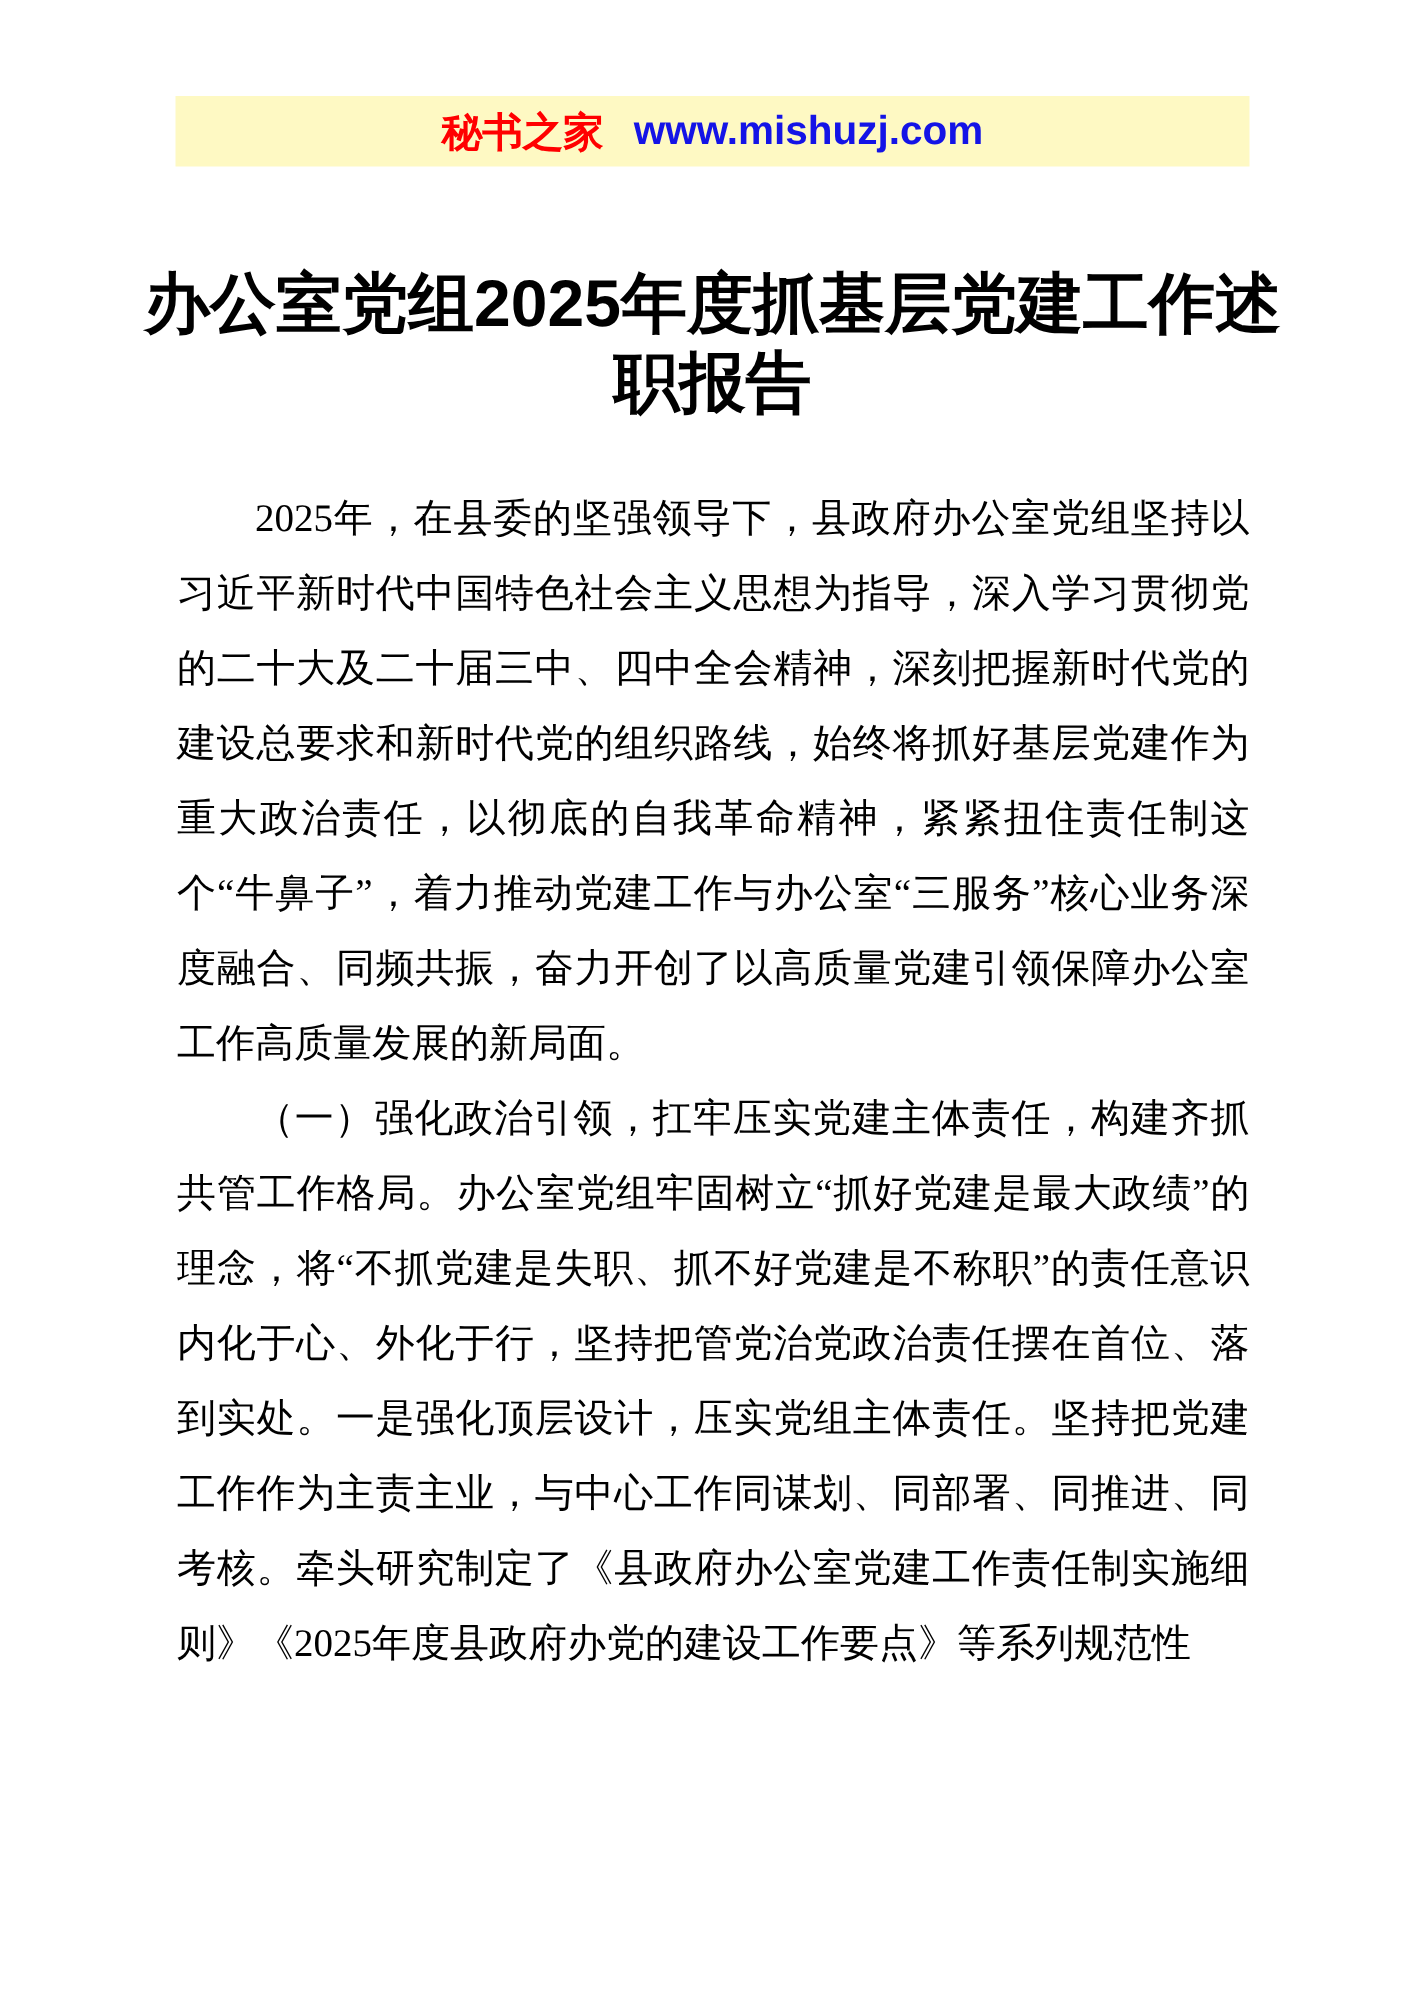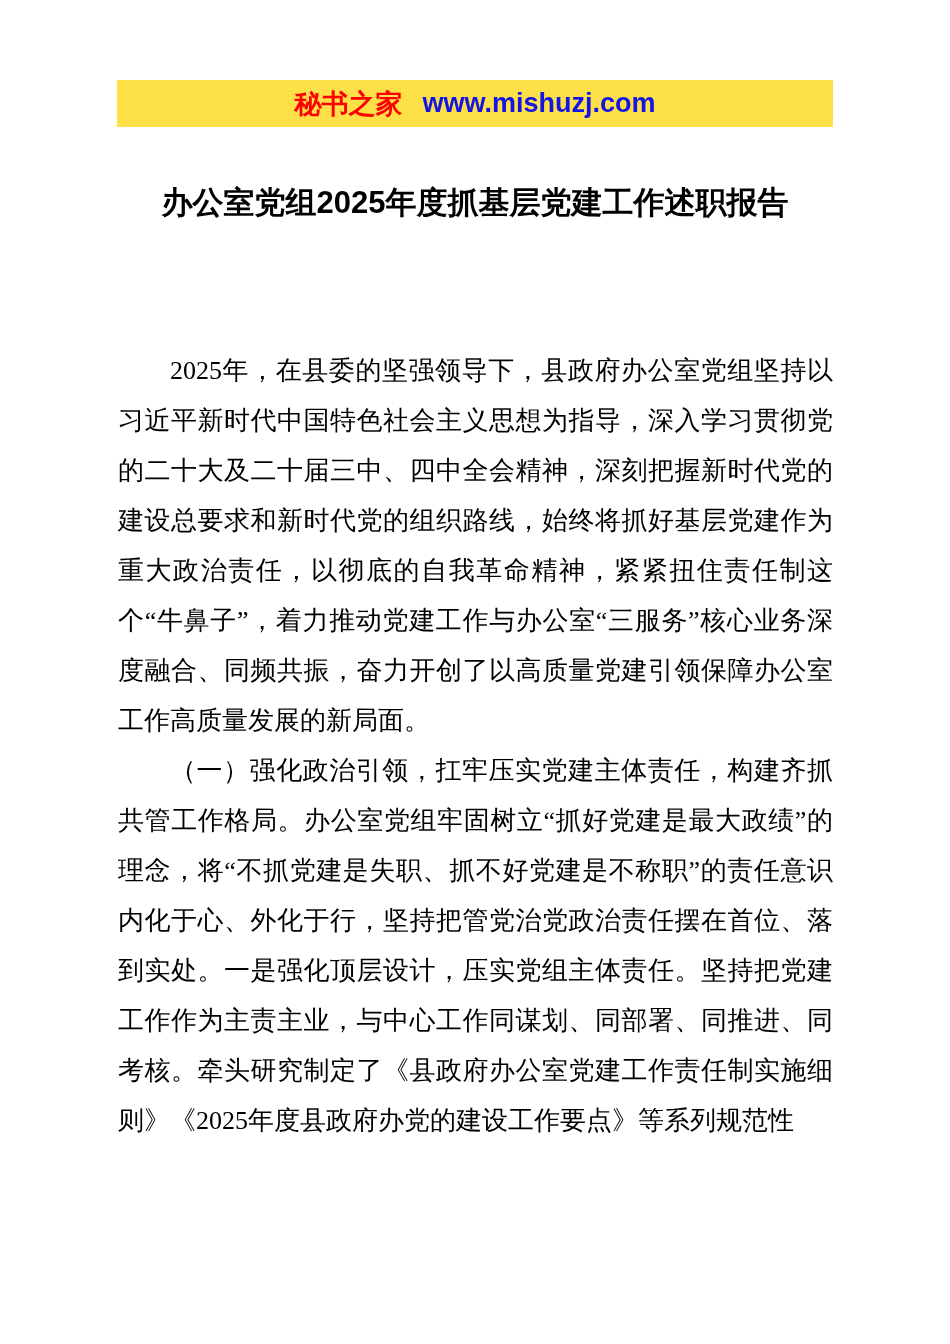--- a/index.html
+++ b/index.html
@@ -8,52 +8,52 @@
     width: 950px;
     height: 1344px;
     background: #ffffff;
     overflow: hidden;
     font-family: "Liberation Serif", serif;
     color: #000000;
   }
   .banner {
     position: absolute;
     left: 117px;
-    top: 80px;
+    top: 64px;
     width: 716px;
     height: 47px;
-    background: #fde047;
+    background: #fef9c3;
     display: flex;
     align-items: center;
     justify-content: center;
     font-family: "Liberation Sans", sans-serif;
     font-weight: bold;
     font-size: 27px;
     white-space: nowrap;
   }
   .banner .site  { color: #FF0000; }
   .banner .tag   { color: #000000; }
   .banner .url   { color: #1414E6; margin-left: 20px; }
   .doc-title {
     position: absolute;
     left: 95px;
     width: 760px;
     top: 176px;
     margin: 0;
     text-align: center;
     font-family: "Liberation Sans", sans-serif;
     font-weight: bold;
-    font-size: 31px;
+    font-size: 44px;
     line-height: 53px;
     color: #000000;
   }
   .doc-body {
     position: absolute;
     left: 118px;
-    top: 346px;
+    top: 321px;
     width: 715px;
     font-size: 26px;
     line-height: 50px;
     text-align: justify;
     color: #000000;
   }
   .para {
     margin: 0;
     text-indent: 2em;
   }

